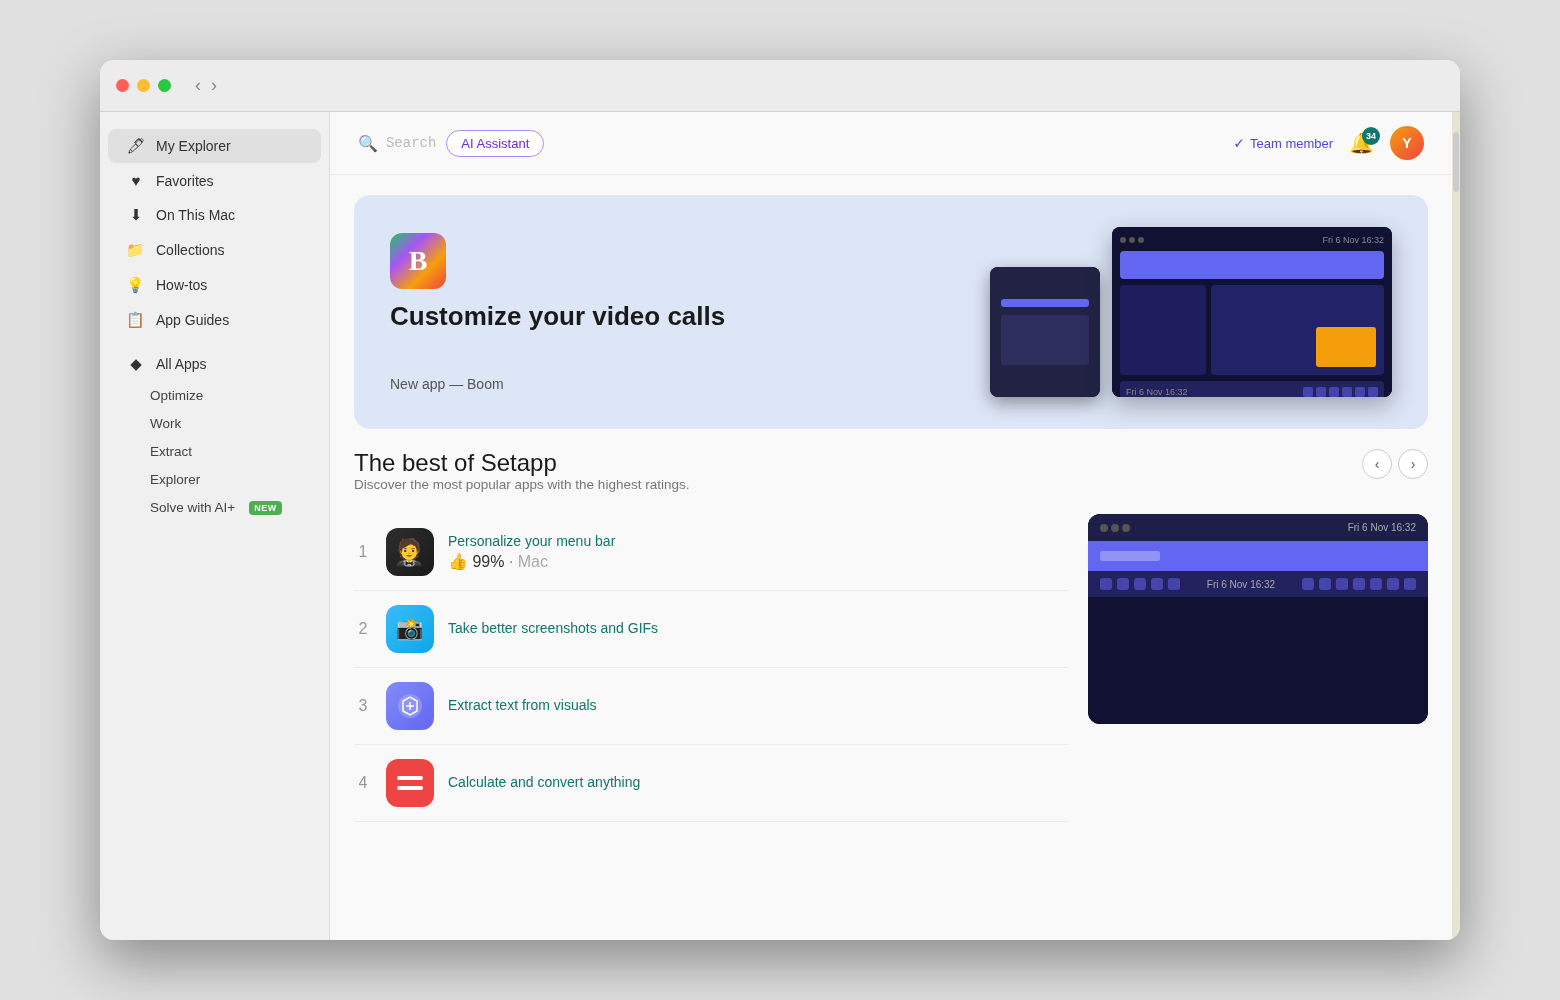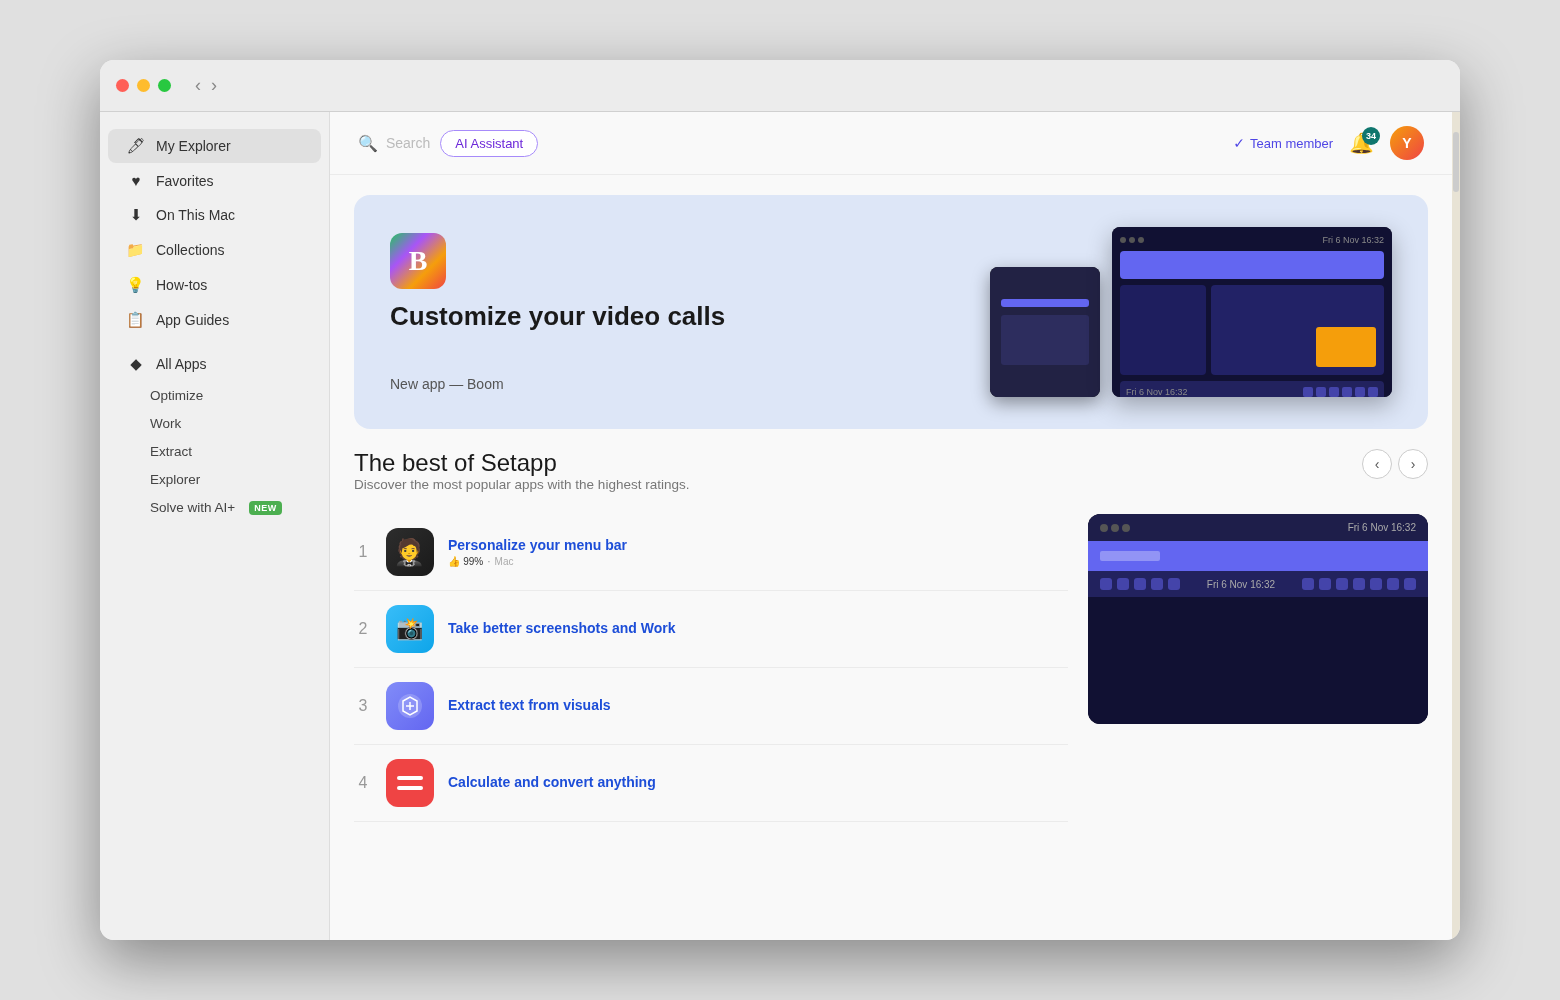--- a/index.html
+++ b/index.html
@@ -118,21 +118,21 @@
       gap: 10px;
     }
     .search-box {
       display: flex;
       align-items: center;
       gap: 8px;
       color: #aaa;
       font-size: 14px;
     }
     .search-icon { font-size: 16px; }
-    .search-placeholder { color: #bbb; font-size: 14px; }
+    .search-placeholder { color: #bbb; font-size: 14px; font-family: Liberation Mono, monospace; }
     .ai-assistant-btn {
       border: 1.5px solid #a78bfa;
       border-radius: 20px;
       padding: 5px 14px;
       font-size: 13px;
       color: #6d28d9;
       background: white;
       cursor: pointer;
       font-weight: 500;
     }
@@ -348,22 +348,22 @@
     .app-icon-calc {
       background: #ef4444;
       width: 100%;
       height: 100%;
       display: flex;
       align-items: center;
       justify-content: center;
       font-size: 20px;
     }
     .app-info { flex: 1; }
-    .app-name { font-size: 14px; font-weight: 700; color: #1d4ed8; margin-bottom: 3px; }
-    .app-meta { font-size: 10px; color: #888; display: flex; align-items: center; gap: 4px; }
+    .app-name { font-size: 14px; font-weight: 400; color: #0f766e; margin-bottom: 3px; }
+    .app-meta { font-size: 16px; color: #888; display: flex; align-items: center; gap: 4px; }
     .app-rating { color: #333; }
     .app-platform { color: #aaa; }
     .preview-panel {
       width: 340px;
       flex-shrink: 0;
     }
     .preview-image {
       width: 100%;
       height: 210px;
       background: #1a1a2e;
@@ -560,21 +560,21 @@
                 </div>
               </div>
             </div>
 
             <div class="app-list-item">
               <span class="app-rank">2</span>
               <div class="app-icon-wrap">
                 <div class="app-icon-cleanshot">📸</div>
               </div>
               <div class="app-info">
-                <div class="app-name">Take better screenshots and Work</div>
+                <div class="app-name">Take better screenshots and GIFs</div>
               </div>
             </div>
 
             <div class="app-list-item">
               <span class="app-rank">3</span>
               <div class="app-icon-wrap">
                 <div class="app-icon-text">
                   <svg width="26" height="26" viewBox="0 0 26 26">
                       <circle cx="13" cy="13" r="12" fill="white" opacity="0.2"></circle>
                       <path d="M6 8 L13 4 L20 8 L20 18 L13 22 L6 18 Z" fill="none" stroke="white" stroke-width="1.5"></path>

